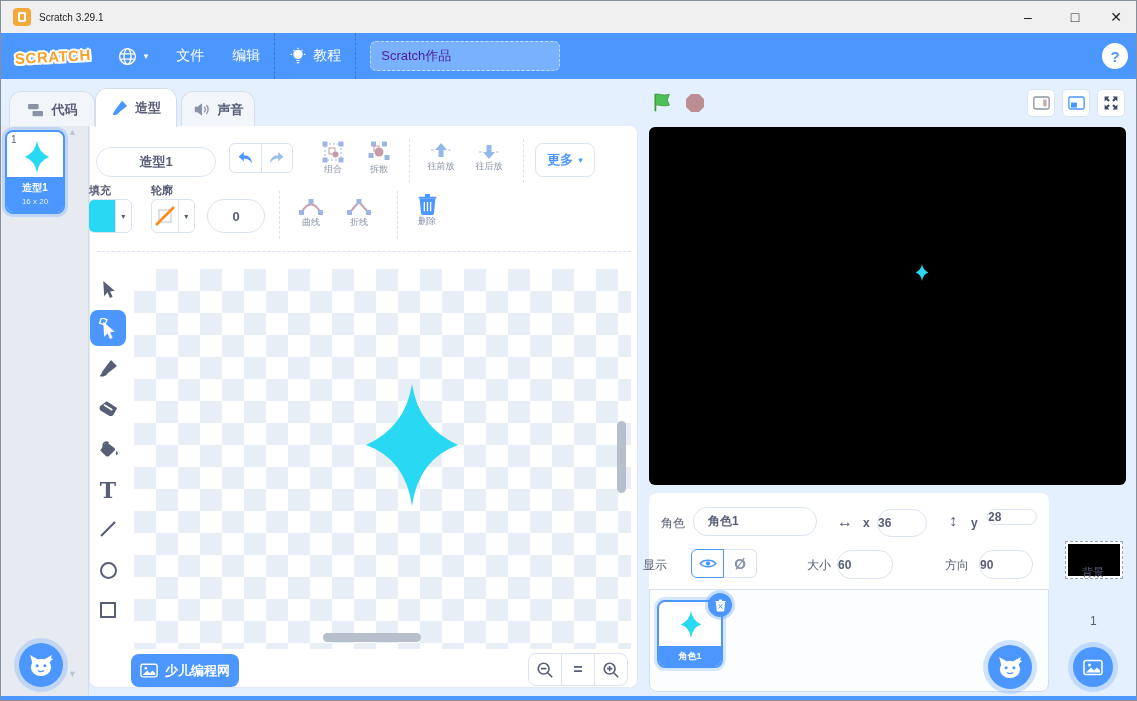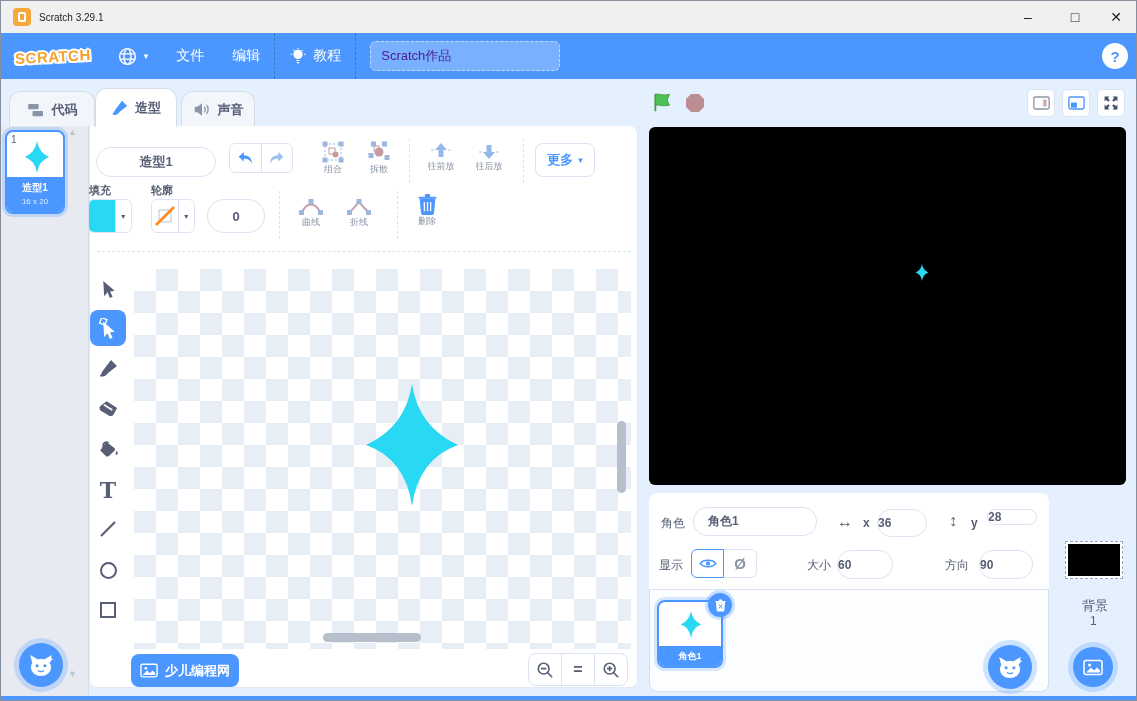--- a/index.html
+++ b/index.html
@@ -453,21 +453,21 @@
 
   <span class="sm-lbl" style="left:660px;top:514px">角色</span>
   <input class="sm-input" style="left: 692px; top: 506px; width: 124px; height: 29px; text-align: left; padding-left: 14px;" value="角色1">
   <span class="sm-lbl" style="left:836px;top:512px;font-size:16px;font-weight:bold">↔</span>
   <span class="sm-lbl" style="left:862px;top:515px;font-weight:bold">x</span>
   <input class="sm-input" style="left: 876px; top: 508px; width: 50px; height: 28px;" value="36">
   <span class="sm-lbl" style="left:948px;top:511px;font-size:16px;font-weight:bold">↕</span>
   <span class="sm-lbl" style="left:970px;top:515px;font-weight:bold">y</span>
   <input class="sm-input" style="left: 986px; top: 508px; width: 50px; height: 16px;" value="28">
 
-  <span class="sm-lbl" style="left:658px;top:556px">显示</span>
+  <span class="sm-lbl" style="left:642px;top:556px">显示</span>
   <div id="eye-group">
     <div class="eye-cell on">
       <svg width="18" height="13" viewBox="0 0 22 14">
         <path d="M1.5 7 C5.5 1.8 16.5 1.8 20.5 7 C16.5 12.2 5.5 12.2 1.5 7 Z" fill="none" stroke="#4C97FF" stroke-width="1.8"></path>
         <circle cx="11" cy="7" r="2.6" fill="#4C97FF"></circle>
         </svg>
     </div>
     <div class="eye-cell off">
         <span>Ø</span>
       </div>
@@ -503,21 +503,21 @@
           <circle cx="23" cy="16" r="2" fill="#4C97FF"></circle>
         <path d="M14 22 Q18 25 22 22" stroke="#4C97FF" stroke-width="1.5" fill="none"></path>
         <path d="M30 4 l1.2 2.4 2.4 1.2 -2.4 1.2 -1.2 2.4 -1.2 -2.4 -2.4 -1.2 2.4 -1.2 Z" fill="#fff"></path>
         </svg>
     </span>
   </div>
 
   <div id="backdrop-thumb" class="abs">
       <div class="inner"></div>
     </div>
-  <span class="sm-lbl" style="left:1081px;top:596px;font-size:13px">背景</span>
+  <span class="sm-lbl" style="left:1081px;top:564px;font-size:11px">背景</span>
   <span class="sm-lbl" style="left:1089px;top:613px">1</span>
   <div class="add-circle" style="left:1072px;top:646px;width:40px;height:40px">
     <span>
       <svg width="20" height="17" viewBox="0 0 20 16">
         <rect x="1" y="1" width="18" height="14" rx="2" fill="none" stroke="#fff" stroke-width="1.5"></rect>
         <circle cx="6.5" cy="5.5" r="1.5" fill="#fff"></circle>
         <path d="M3 13 L8 8 L11 11 L14 8 L17 11 V13 Z" fill="#fff"></path>
         </svg>
     </span>
   </div>

